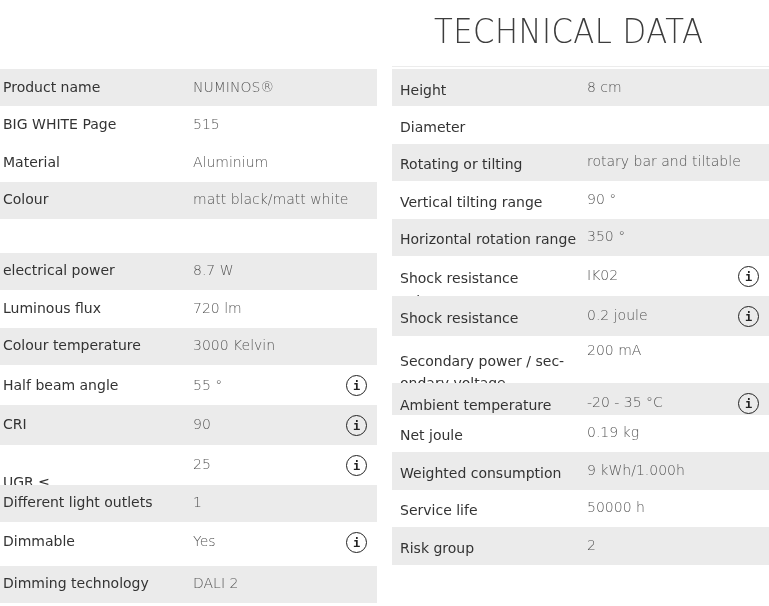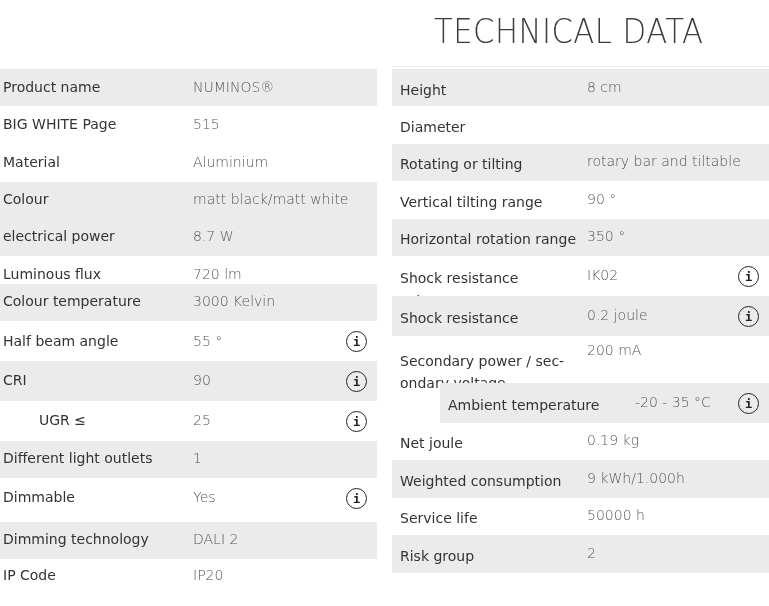--- a/index.html
+++ b/index.html
@@ -45,44 +45,44 @@
       <span class="value" style="top: 10px;">515</span>
     </div>
     <div class="row" style="height: 38px;">
       <span class="label" style="top: 10px;">Material</span>
       <span class="value" style="top: 10px;">Aluminium</span>
     </div>
     <div class="row shaded" style="height: 37px;">
       <span class="label" style="top: 9px;">Colour</span>
       <span class="value" style="top: 9px;">matt black/matt white</span>
     </div>
-    <div class="row shaded" style="height: 37px;">
+    <div class="row shaded" style="height: 37px; margin-top: 34px;">
       <span class="label" style="top: 9px;">electrical power</span>
       <span class="value" style="top: 9px;">8.7 W</span>
     </div>
-    <div class="row" style="height: 28px;">
+    <div class="row" style="height: 38px;">
       <span class="label" style="top: 10px;">Luminous flux</span>
       <span class="value" style="top: 10px;">720 lm</span>
     </div>
     <div class="row shaded" style="height: 37px;">
       <span class="label" style="top: 9px;">Colour temperature</span>
       <span class="value" style="top: 9px;">3000 Kelvin</span>
     </div>
     <div class="row" style="height: 40px;">
       <span class="label" style="top: 12px;">Half beam angle</span>
       <span class="value" style="top: 12px;">55 °</span>
       <span class="info" style="top: 10px;">i</span>
     </div>
     <div class="row shaded" style="height: 40px;">
       <span class="label" style="top: 11px;">CRI</span>
       <span class="value" style="top: 11px;">90</span>
       <span class="info" style="top: 10px;">i</span>
     </div>
     <div class="row" style="height: 40px;">
-      <span class="label" style="top: 11px; margin-left: 36px;">UGR ≤</span>
+      <span class="label" style="top: 29px;">UGR ≤</span>
       <span class="value" style="top: 11px;">25</span>
       <span class="info" style="top: 10px;">i</span>
     </div>
     <div class="row shaded" style="height: 37px;">
       <span class="label" style="top: 9px;">Different light outlets</span>
       <span class="value" style="top: 9px;">1</span>
     </div>
     <div class="row" style="height: 44px;">
       <span class="label" style="top: 11px;">Dimmable</span>
       <span class="value" style="top: 11px;">Yes</span>
@@ -126,21 +126,21 @@
     <div class="row shaded" style="height: 40px;">
       <span class="label" style="top: 11px; white-space: pre-line;">Shock resistance</span>
       <span class="value" style="top: 11px;">0.2 joule</span>
       <span class="info" style="top: 10px;">i</span>
     </div>
     <div class="row" style="height: 47px;">
       <span class="label" style="top: 14px; white-space: pre-line;">Secondary power / sec-
 ondary voltage</span>
       <span class="value" style="top: 6px;">200 mA</span>
     </div>
-    <div class="row shaded" style="height: 40px; margin-left: 48px;">
+    <div class="row shaded" style="height: 32px;">
       <span class="label" style="top: 11px; white-space: pre-line;">Ambient temperature</span>
       <span class="value" style="top: 11px;">-20 - 35 °C</span>
       <span class="info" style="top: 10px;">i</span>
     </div>
     <div class="row" style="height: 37px;">
       <span class="label" style="top: 9px; white-space: pre-line;">Net joule</span>
       <span class="value" style="top: 9px;">0.19 kg</span>
     </div>
     <div class="row shaded" style="height: 38px;">
       <span class="label" style="top: 10px; white-space: pre-line;">Weighted consumption</span>

